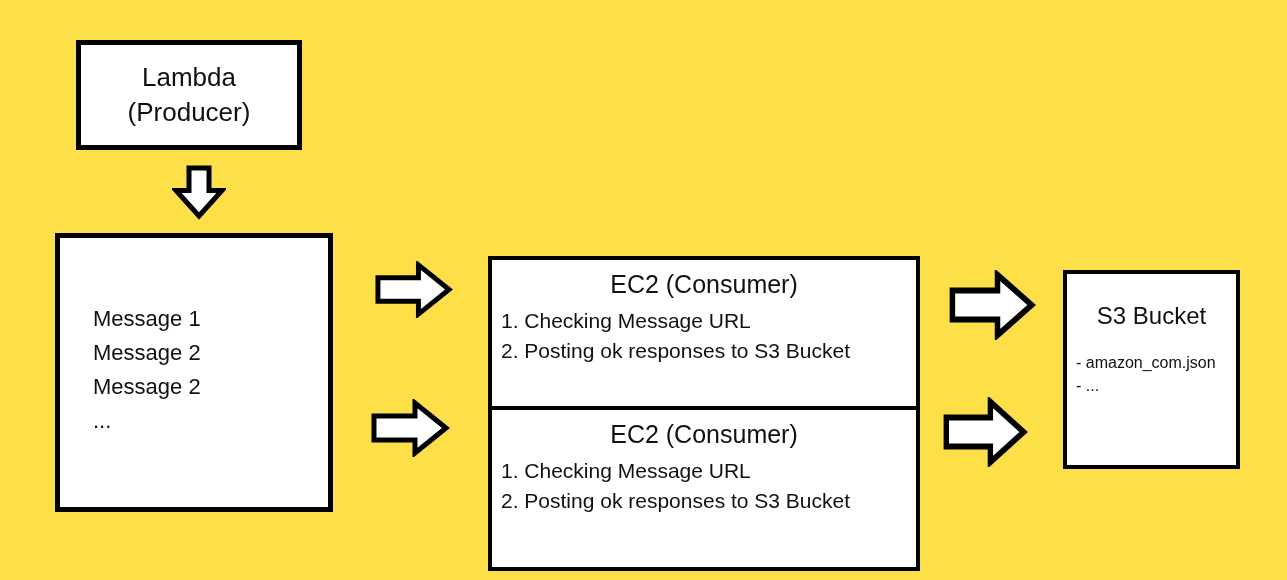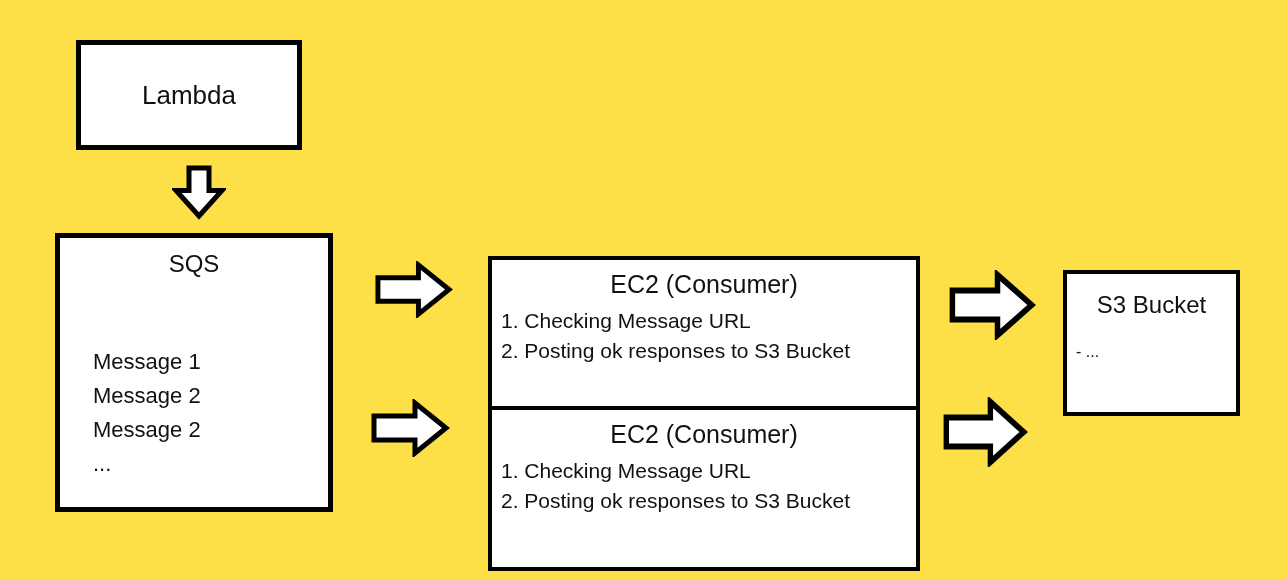--- a/index.html
+++ b/index.html
@@ -62,22 +62,22 @@
   }
   .ec2-steps {
     margin-top: 5px;
     padding-left: 9px;
     font-size: 21px; line-height: 30px;
     list-style: none;
   }
 
   
   .s3-box {
-    left: 1063px; top: 270px; width: 177px; height: 146px;
-    padding-top: 16px;
+    left: 1063px; top: 270px; width: 177px; height: 199px;
+    padding-top: 27px;
   }
   .s3-title {
     text-align: center;
     font-size: 24px; line-height: 30px;
     font-weight: normal;
   }
   .s3-files {
     margin-top: 20px;
     padding-left: 9px;
     font-size: 16px; line-height: 23px;
@@ -93,30 +93,30 @@
   .arrow-right-3 { left: 948px; top: 270px; width: 88px; height: 70px; }
   .arrow-right-4 { left: 942px; top: 397px; width: 86px; height: 70px; }
 </style>
 </head>
 <body>
 
 <div class="canvas">
 
   <div class="node border-thick lambda-box">
     <span>Lambda</span>
+    <span>(Producer)</span>
   </div>
 
   <div class="arrow arrow-down">
     <svg viewBox="0 0 54 55" preserveAspectRatio="none" aria-hidden="true">
       <polygon points="17,4 37,4 37,26 50,26 27,51 4,26 17,26" fill="#ffffff" stroke="#000000" stroke-width="5" stroke-linejoin="miter"></polygon>
     </svg>
   </div>
 
   <div class="node border-thick sqs-box">
-    <div class="sqs-title">SQS</div>
     <ul class="sqs-messages">
       <li>Message 1</li>
       <li>Message 2</li>
       <li>Message 2</li>
       <li>...</li>
     </ul>
   </div>
 
   <div class="arrow arrow-right-1">
     <svg viewBox="0 0 80 58" preserveAspectRatio="none" aria-hidden="true">
@@ -154,17 +154,18 @@
 
   <div class="arrow arrow-right-4">
     <svg viewBox="0 0 80 58" preserveAspectRatio="none" aria-hidden="true">
       <polygon points="4,17 45,17 45,4 76,29 45,54 45,41 4,41" fill="#ffffff" stroke="#000000" stroke-width="5" stroke-linejoin="miter"></polygon>
     </svg>
   </div>
 
   <div class="node s3-box">
     <div class="s3-title">S3 Bucket</div>
     <ul class="s3-files">
+      <li>- amazon_com.json</li>
       <li>- ...</li>
     </ul>
   </div>
 
 </div>
 
 </body></html>

